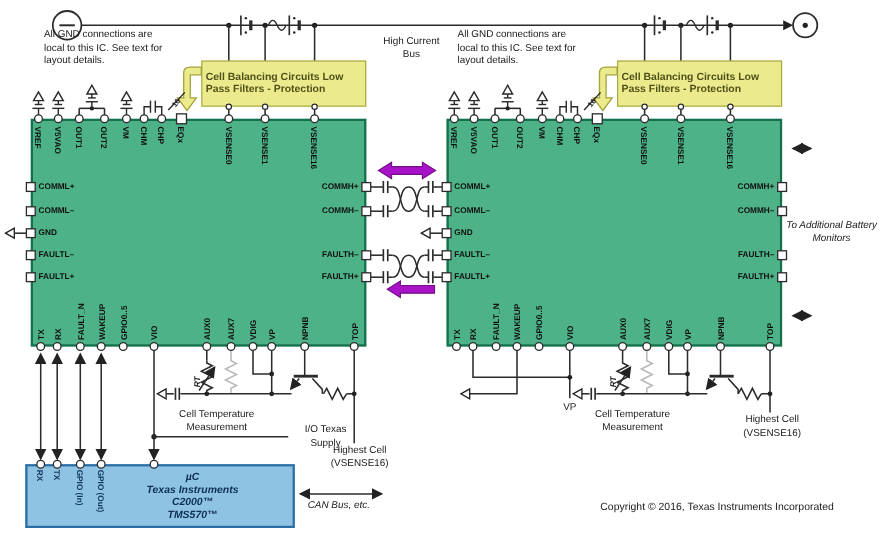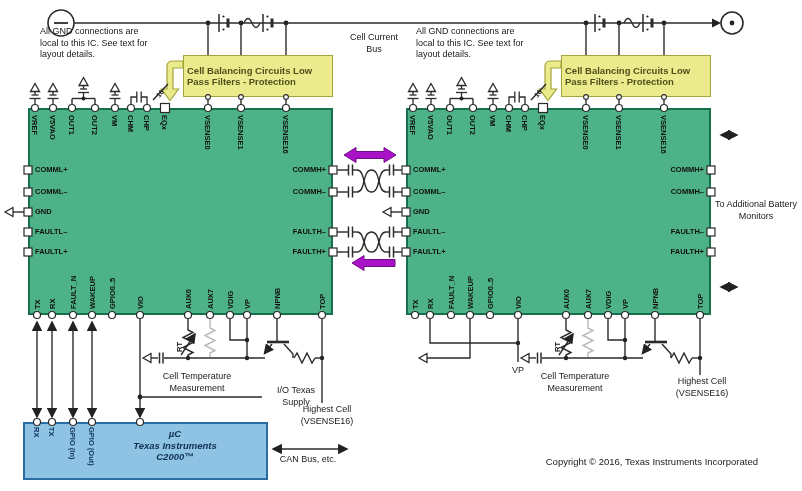--- a/index.html
+++ b/index.html
@@ -17,21 +17,21 @@
       color:#101010;transform-origin:0 0;z-index:3;}
   .pvd{transform:rotate(90deg);}
   .pvu{transform:rotate(-90deg);}
   .ph{position:absolute;font-weight:700;font-size:7.5px;line-height:9px;white-space:nowrap;
       color:#101010;z-index:3;}
   .phr{width:60px;text-align:right;}
   .mpin{color:#10365c;}
   
   .note{position:absolute;font-size:9px;line-height:11.5px;color:#1a1a1a;z-index:3;}
   .ctr{text-align:center;}
-  .it{text-align:center;}
+  .it{font-style:italic;text-align:center;}
   .mcutext{position:absolute;z-index:3;text-align:center;}
   .mcutext span{display:block;font-style:italic;font-weight:700;font-size:9.5px;line-height:11.5px;color:#0e2f55;}
   svg{position:absolute;left:0;top:0;z-index:2;}
   .blocks{z-index:1;}
   .t16{font-size:7px;font-weight:700;fill:#1a1a1a;}
 </style>
 </head>
 <body>
 
 <div id="stage">
@@ -364,35 +364,36 @@
         <line x1="700" y1="318.5" x2="700" y2="375"></line>
         <circle cx="700" cy="358" r="2.2" fill="#222" stroke="none"></circle>
       </g>
 
       <line x1="273" y1="449" x2="347" y2="449" marker-start="url(#ah)" marker-end="url(#ah)"></line>
     </g>
   </svg>
 
   <div class="note" style="left:40px;top:26px;width:112px;">All GND connections are local to this IC. See text for layout details.</div>
   <div class="note" style="left:416px;top:26px;width:112px;">All GND connections are local to this IC. See text for layout details.</div>
-  <div class="note ctr" style="left:346px;top:32px;width:56px;">Cell Current Bus</div>
+  <div class="note ctr" style="left:346px;top:32px;width:56px;">High Current Bus</div>
   <div class="note ctr it" style="left:712px;top:199px;width:88px;">To Additional Battery Monitors</div>
   <div class="note ctr" style="left:146px;top:371px;width:102px;">Cell Temperature Measurement</div>
   <div class="note ctr" style="left:524px;top:371px;width:102px;">Cell Temperature Measurement</div>
   <div class="note ctr" style="left:264px;top:385px;width:64px;">I/O Texas Supply</div>
   <div class="note ctr" style="left:291px;top:404px;width:72px;">Highest Cell (VSENSE16)</div>
   <div class="note ctr" style="left:666px;top:376px;width:72px;">Highest Cell (VSENSE16)</div>
   <div class="note ctr" style="left:508px;top:365px;width:20px;">VP</div>
   <div class="note ctr it" style="left:272px;top:454px;width:72px;">CAN Bus, etc.</div>
   <div class="note" style="right:44px;top:456px;font-size:9.5px;">Copyright © 2016, Texas Instruments Incorporated</div>
 
   <div class="mcutext" style="left:95px;top:428px;width:160px;">
     <span>µC</span>
     <span>Texas Instruments</span>
     <span>C2000™</span>
+    <span>TMS570™</span>
   </div>
 
   <span class="pv pvd" style="left:39px;top:115px;">VREF</span>
   <span class="pv pvd" style="left:57px;top:115px;">V5VAO</span>
   <span class="pv pvd" style="left:76px;top:115px;">OUT1</span>
   <span class="pv pvd" style="left:99px;top:115px;">OUT2</span>
   <span class="pv pvd" style="left:119px;top:115px;">VM</span>
   <span class="pv pvd" style="left:135px;top:115px;">CHM</span>
   <span class="pv pvd" style="left:151px;top:115px;">CHP</span>
   <span class="pv pvd" style="left:169px;top:115px;">EQx</span>

